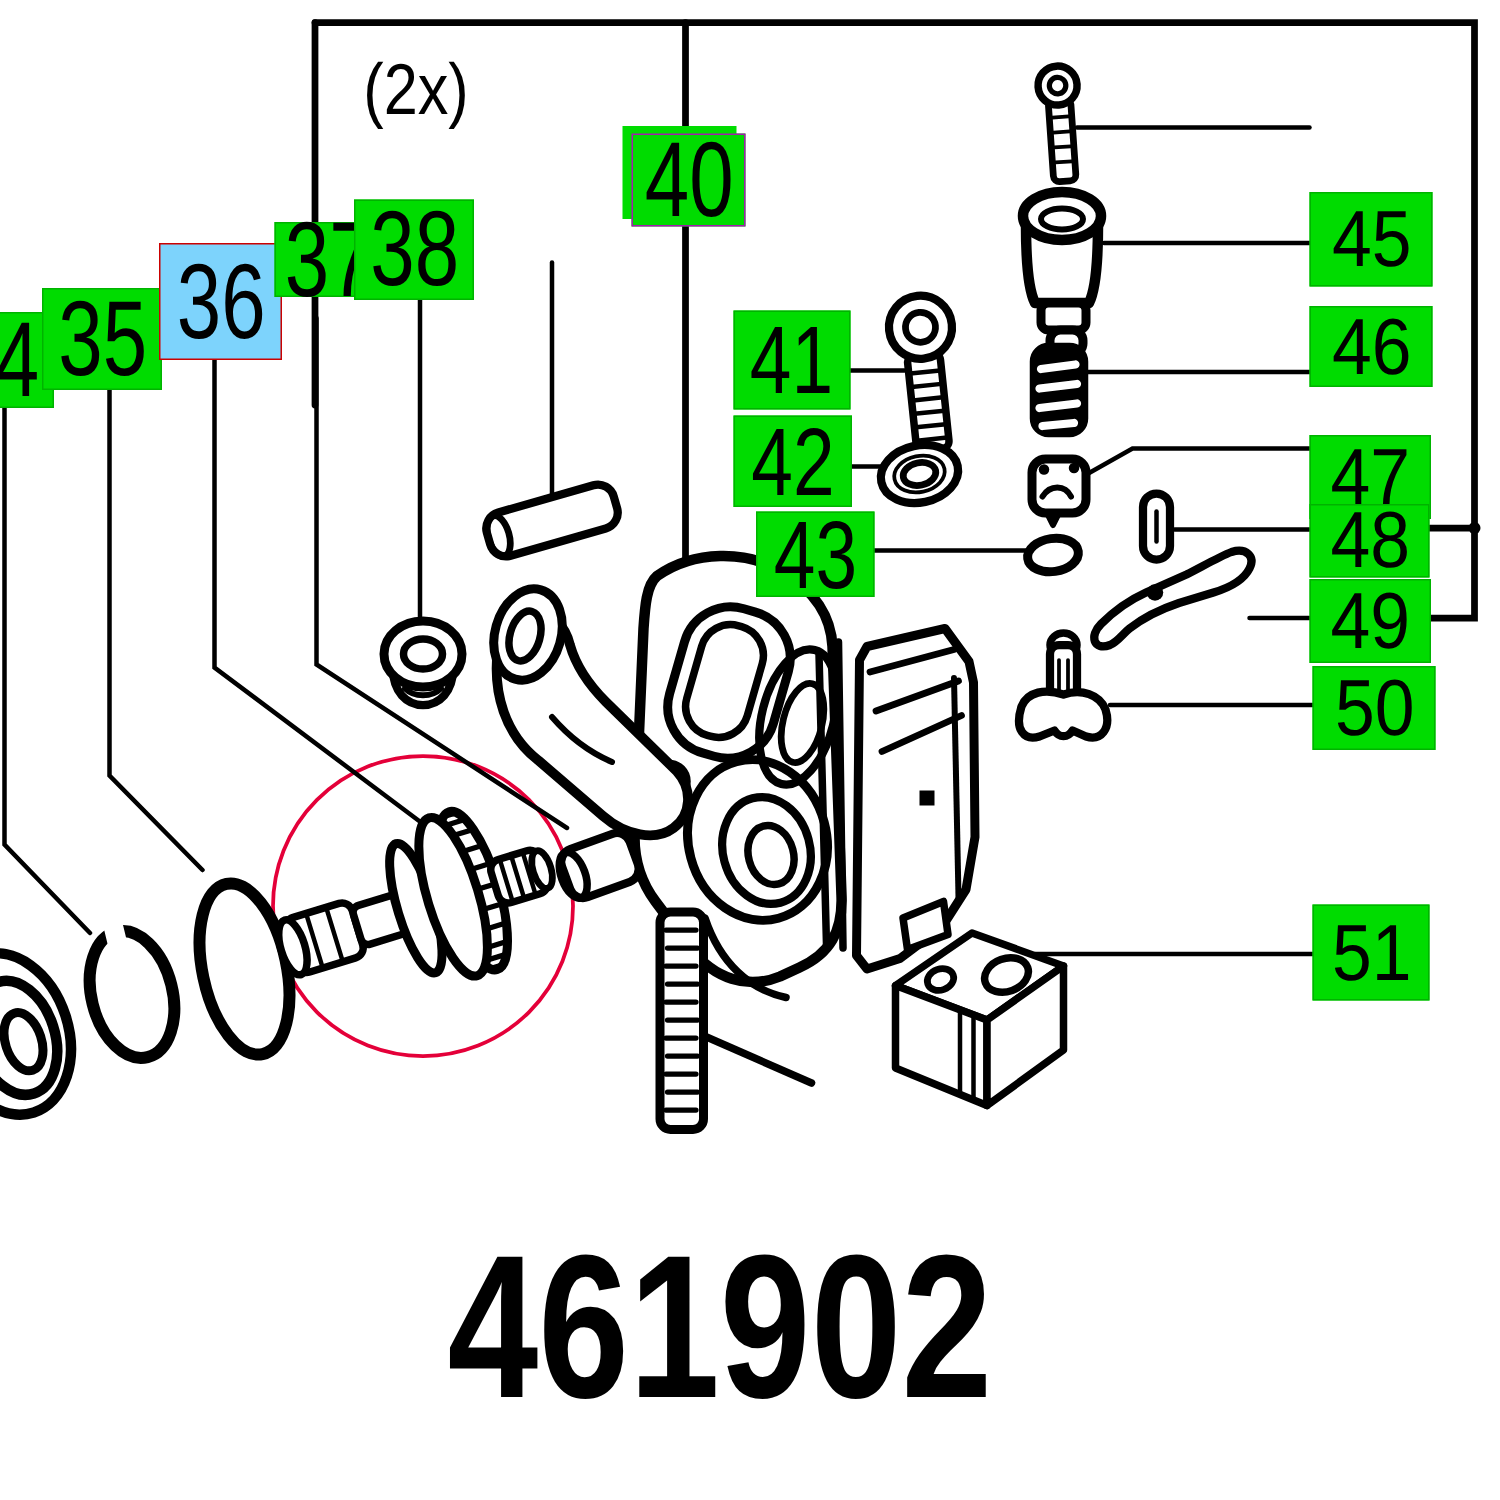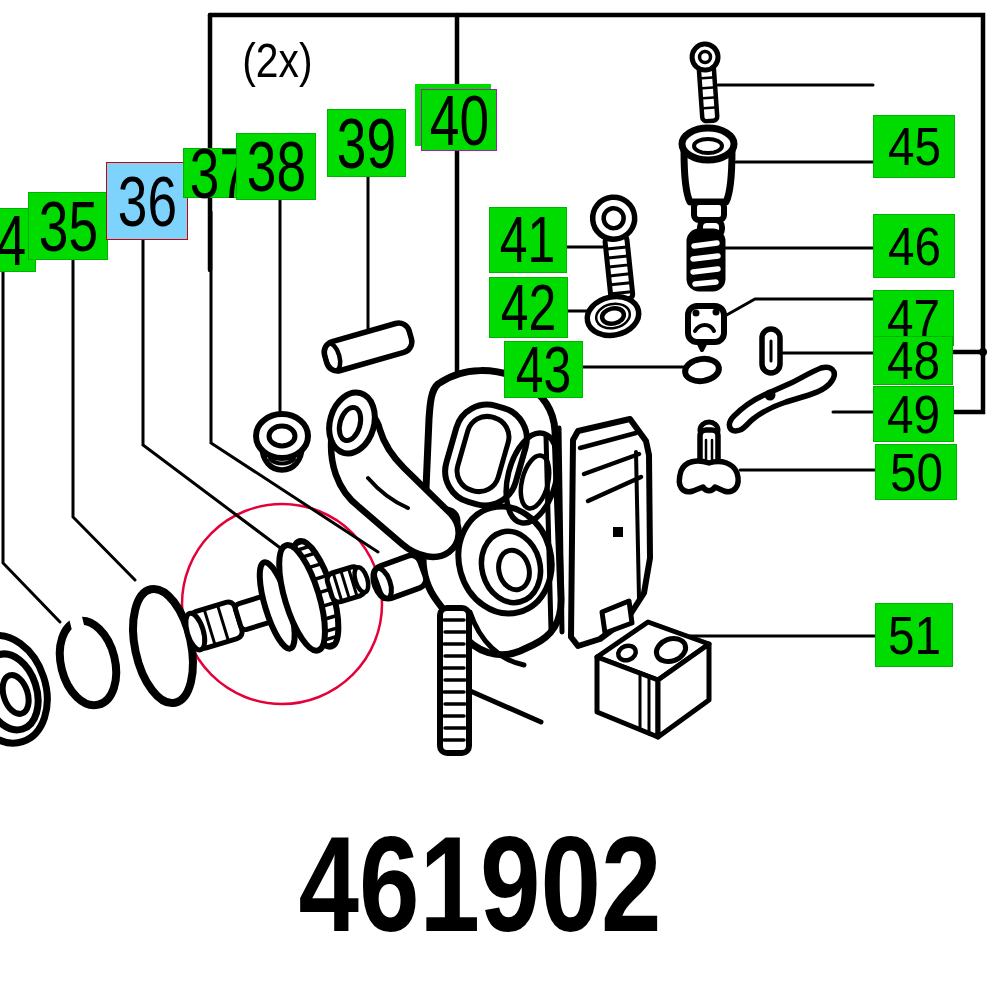--- a/index.html
+++ b/index.html
@@ -241,39 +241,36 @@
     </div>
 <div class="pbox n1 red" style="left:106px;top:162px;width:82px;height:78px">
       <span>36</span>
     </div>
 <div class="pbox n1" style="left:183px;top:148px;width:73px;height:50px">
       <span>37</span>
     </div>
 <div class="pbox n1" style="left:236px;top:133px;width:80px;height:67px">
       <span>38</span>
     </div>
-<div class="pbox n1" style="left:327px;top:109px;width:79px;height:68px">
-      <span>39</span>
-    </div>
 <div class="pbox n1 grouped" style="left:421px;top:89px;width:76px;height:62px">
       <span>40</span>
     </div>
 <div class="pbox n2" style="left:489px;top:207px;width:78px;height:66px">
       <span>41</span>
     </div>
 <div class="pbox n2" style="left:489px;top:277px;width:79px;height:61px">
       <span>42</span>
     </div>
 <div class="pbox n2" style="left:504px;top:341px;width:79px;height:57px">
       <span>43</span>
     </div>
-<div class="pbox n3" style="left:873px;top:115px;width:82px;height:63px">
+<div class="pbox n3" style="left:873px;top:128px;width:82px;height:63px">
       <span>45</span>
     </div>
-<div class="pbox n3" style="left:873px;top:214px;width:82px;height:64px">
+<div class="pbox n3" style="left:873px;top:204px;width:82px;height:54px">
       <span>46</span>
     </div>
 <div class="pbox n3" style="left:873px;top:290px;width:81px;height:56px">
       <span>47</span>
     </div>
 <div class="pbox n3" style="left:873px;top:336px;width:80px;height:49px">
       <span>48</span>
     </div>
 <div class="pbox n3" style="left:873px;top:386px;width:81px;height:56px">
       <span>49</span>

